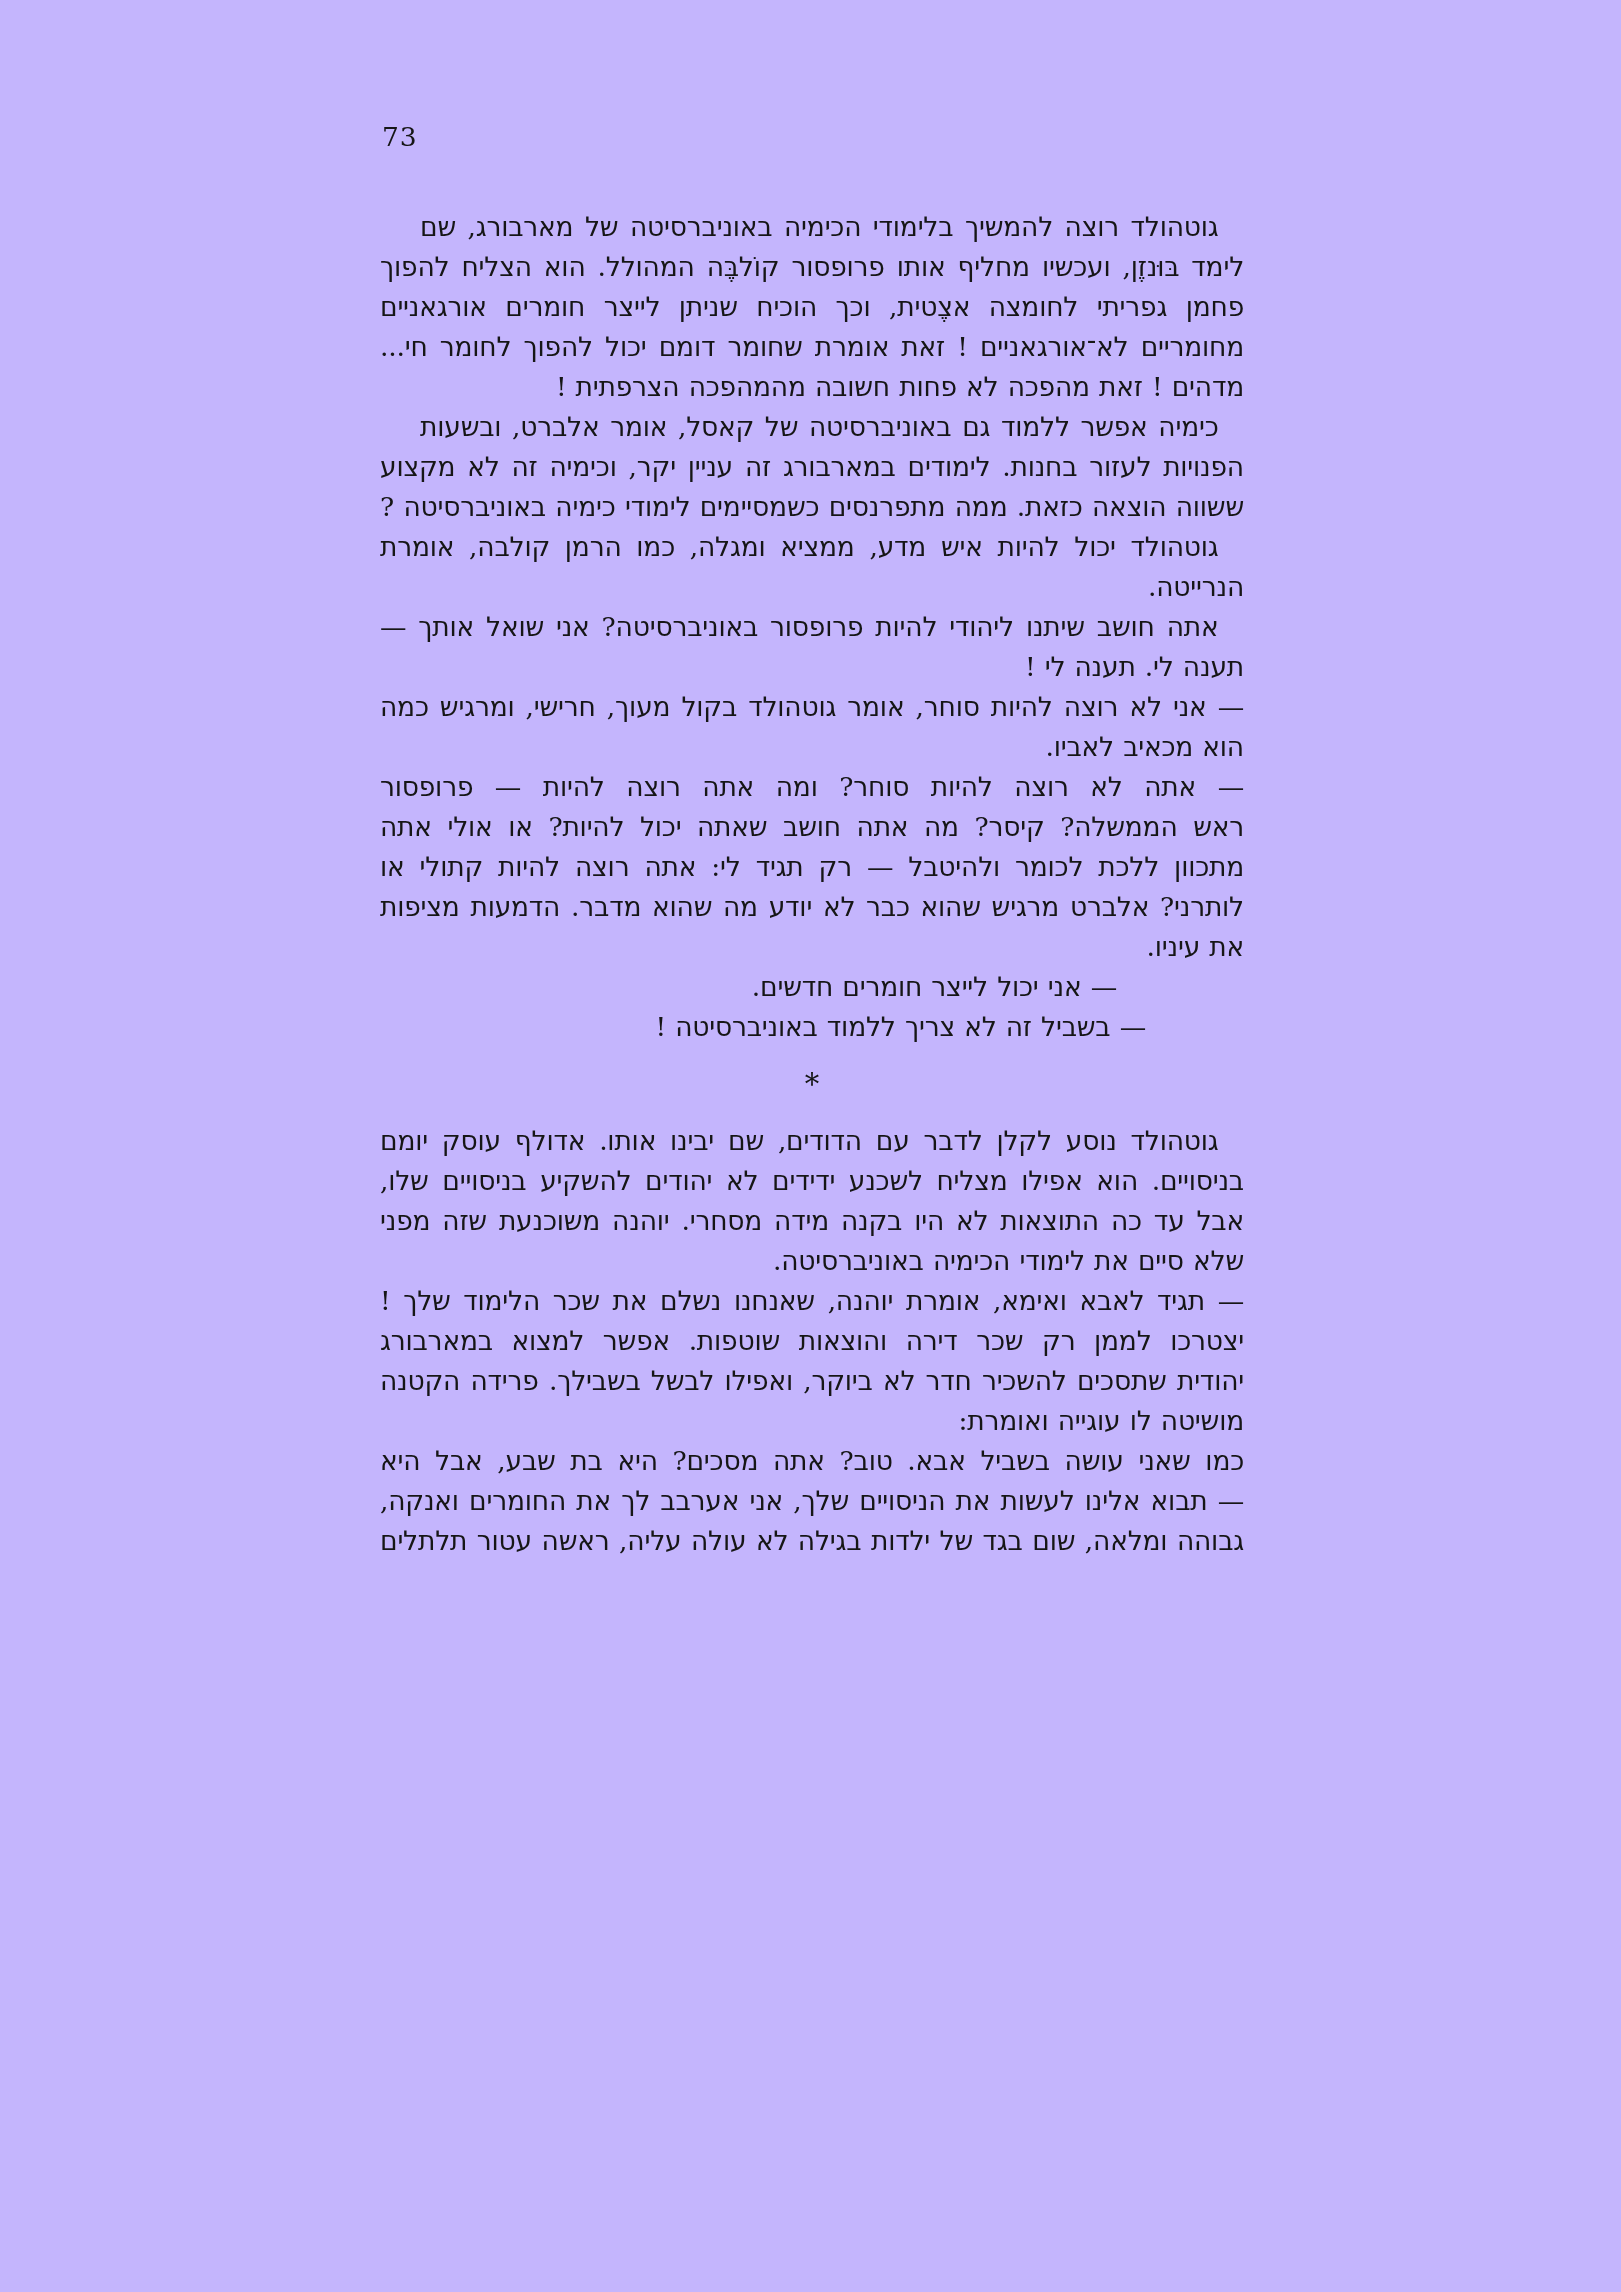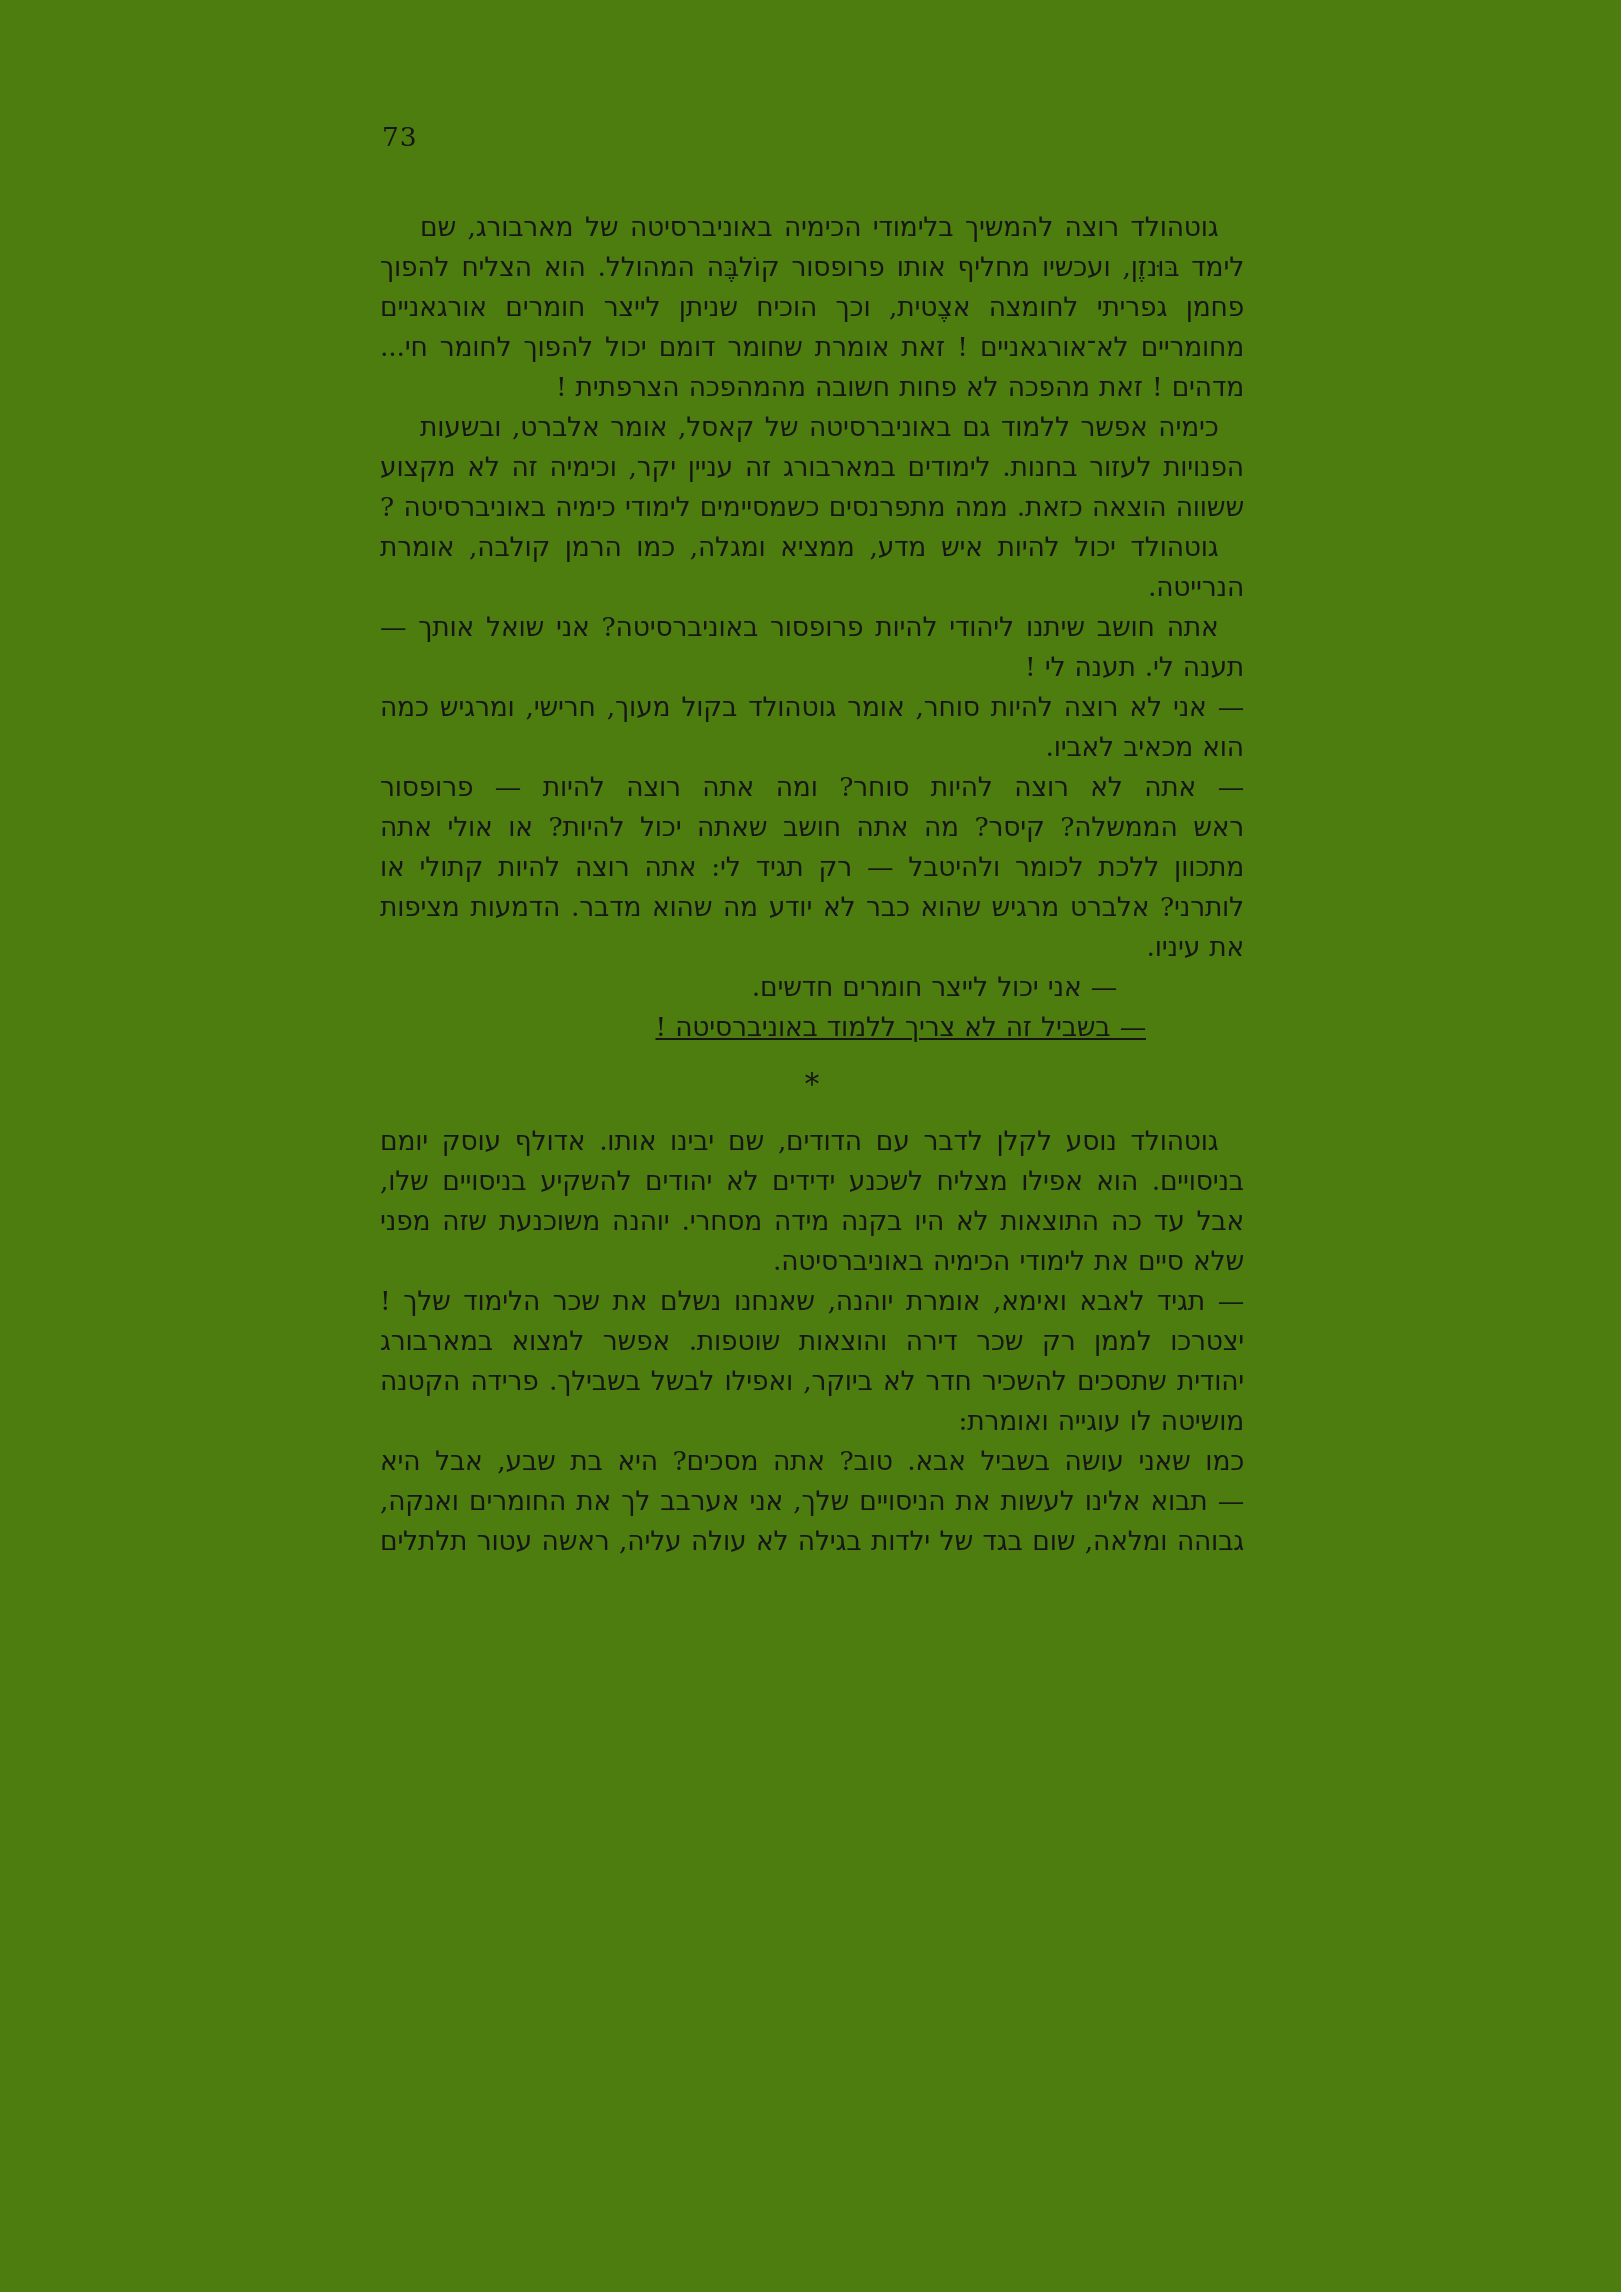--- a/index.html
+++ b/index.html
@@ -1,20 +1,20 @@
 <!DOCTYPE html>
 <html lang="he"><head>
 <meta charset="utf-8">
 <style>
   html, body { margin: 0; padding: 0; background: #ffffff; }
   .page {
     position: relative;
     width: 1621px;
     height: 2293px;
-    background: #4d7c0f;
+    background: #c4b5fd;
     color: #161616;
     font-family: "DejaVu Serif", "DejaVu Sans", serif;
     overflow: hidden;
   }
   .page-number {
     position: absolute;
     top: 121px;
     left: 382px;
     font-size: 26.5px;
     line-height: 31px;
@@ -84,21 +84,21 @@
         <div class="line j">— אתה לא רוצה להיות סוחר? ומה אתה רוצה להיות — פרופסור באוניברסיטה ?</div>
         <div class="line j">ראש הממשלה? קיסר? מה אתה חושב שאתה יכול להיות? או אולי אתה</div>
         <div class="line j">מתכוון ללכת לכומר ולהיטבל — רק תגיד לי: אתה רוצה להיות קתולי או</div>
         <div class="line j">לותרני? אלברט מרגיש שהוא כבר לא יודע מה שהוא מדבר. הדמעות מציפות</div>
         <div class="line s">את עיניו.</div>
       </div>
       <div class="para">
         <div class="line s" style="padding-right: 127px;">— אני יכול לייצר חומרים חדשים.</div>
       </div>
       <div class="para">
-        <div class="line s" style="padding-right: 98px; text-decoration: underline;">— בשביל זה לא צריך ללמוד באוניברסיטה !</div>
+        <div class="line s" style="padding-right: 98px;">— בשביל זה לא צריך ללמוד באוניברסיטה !</div>
       </div>
       <div class="separator">*</div>
       <div class="para">
         <div class="line j" style="padding-right: 25.5px;">גוטהולד נוסע לקלן לדבר עם הדודים, שם יבינו אותו. אדולף עוסק יומם ולילה</div>
         <div class="line j">בניסויים. הוא אפילו מצליח לשכנע ידידים לא יהודים להשקיע בניסויים שלו,</div>
         <div class="line j">אבל עד כה התוצאות לא היו בקנה מידה מסחרי. יוהנה משוכנעת שזה מפני</div>
         <div class="line s">שלא סיים את לימודי הכימיה באוניברסיטה.</div>
       </div>
       <div class="para">
         <div class="line j">— תגיד לאבא ואימא, אומרת יוהנה, שאנחנו נשלם את שכר הלימוד שלך ! הם</div>

